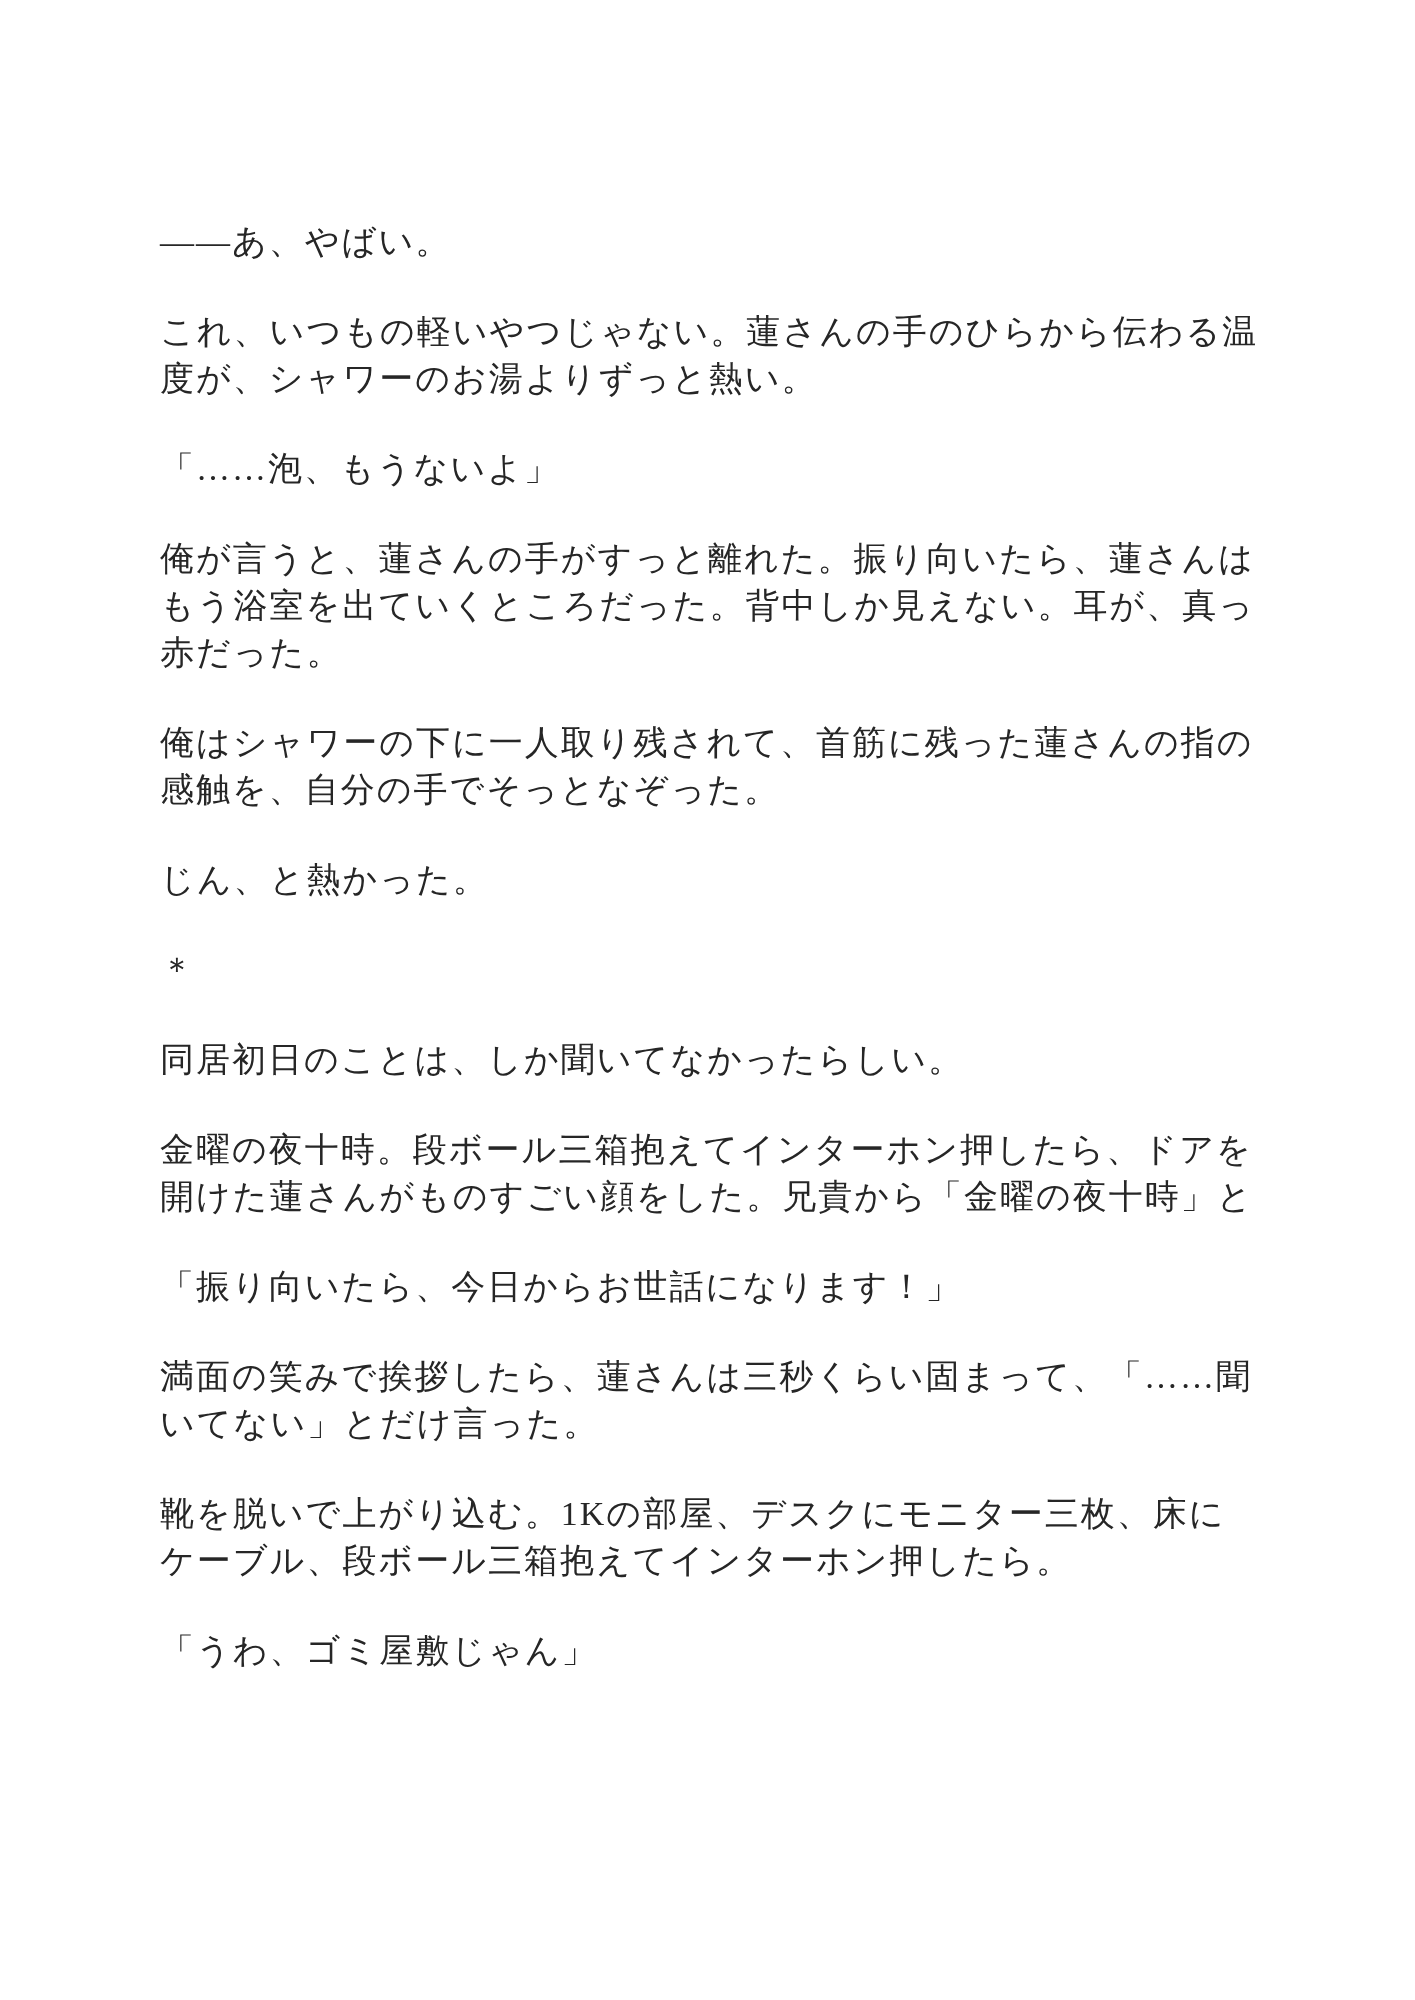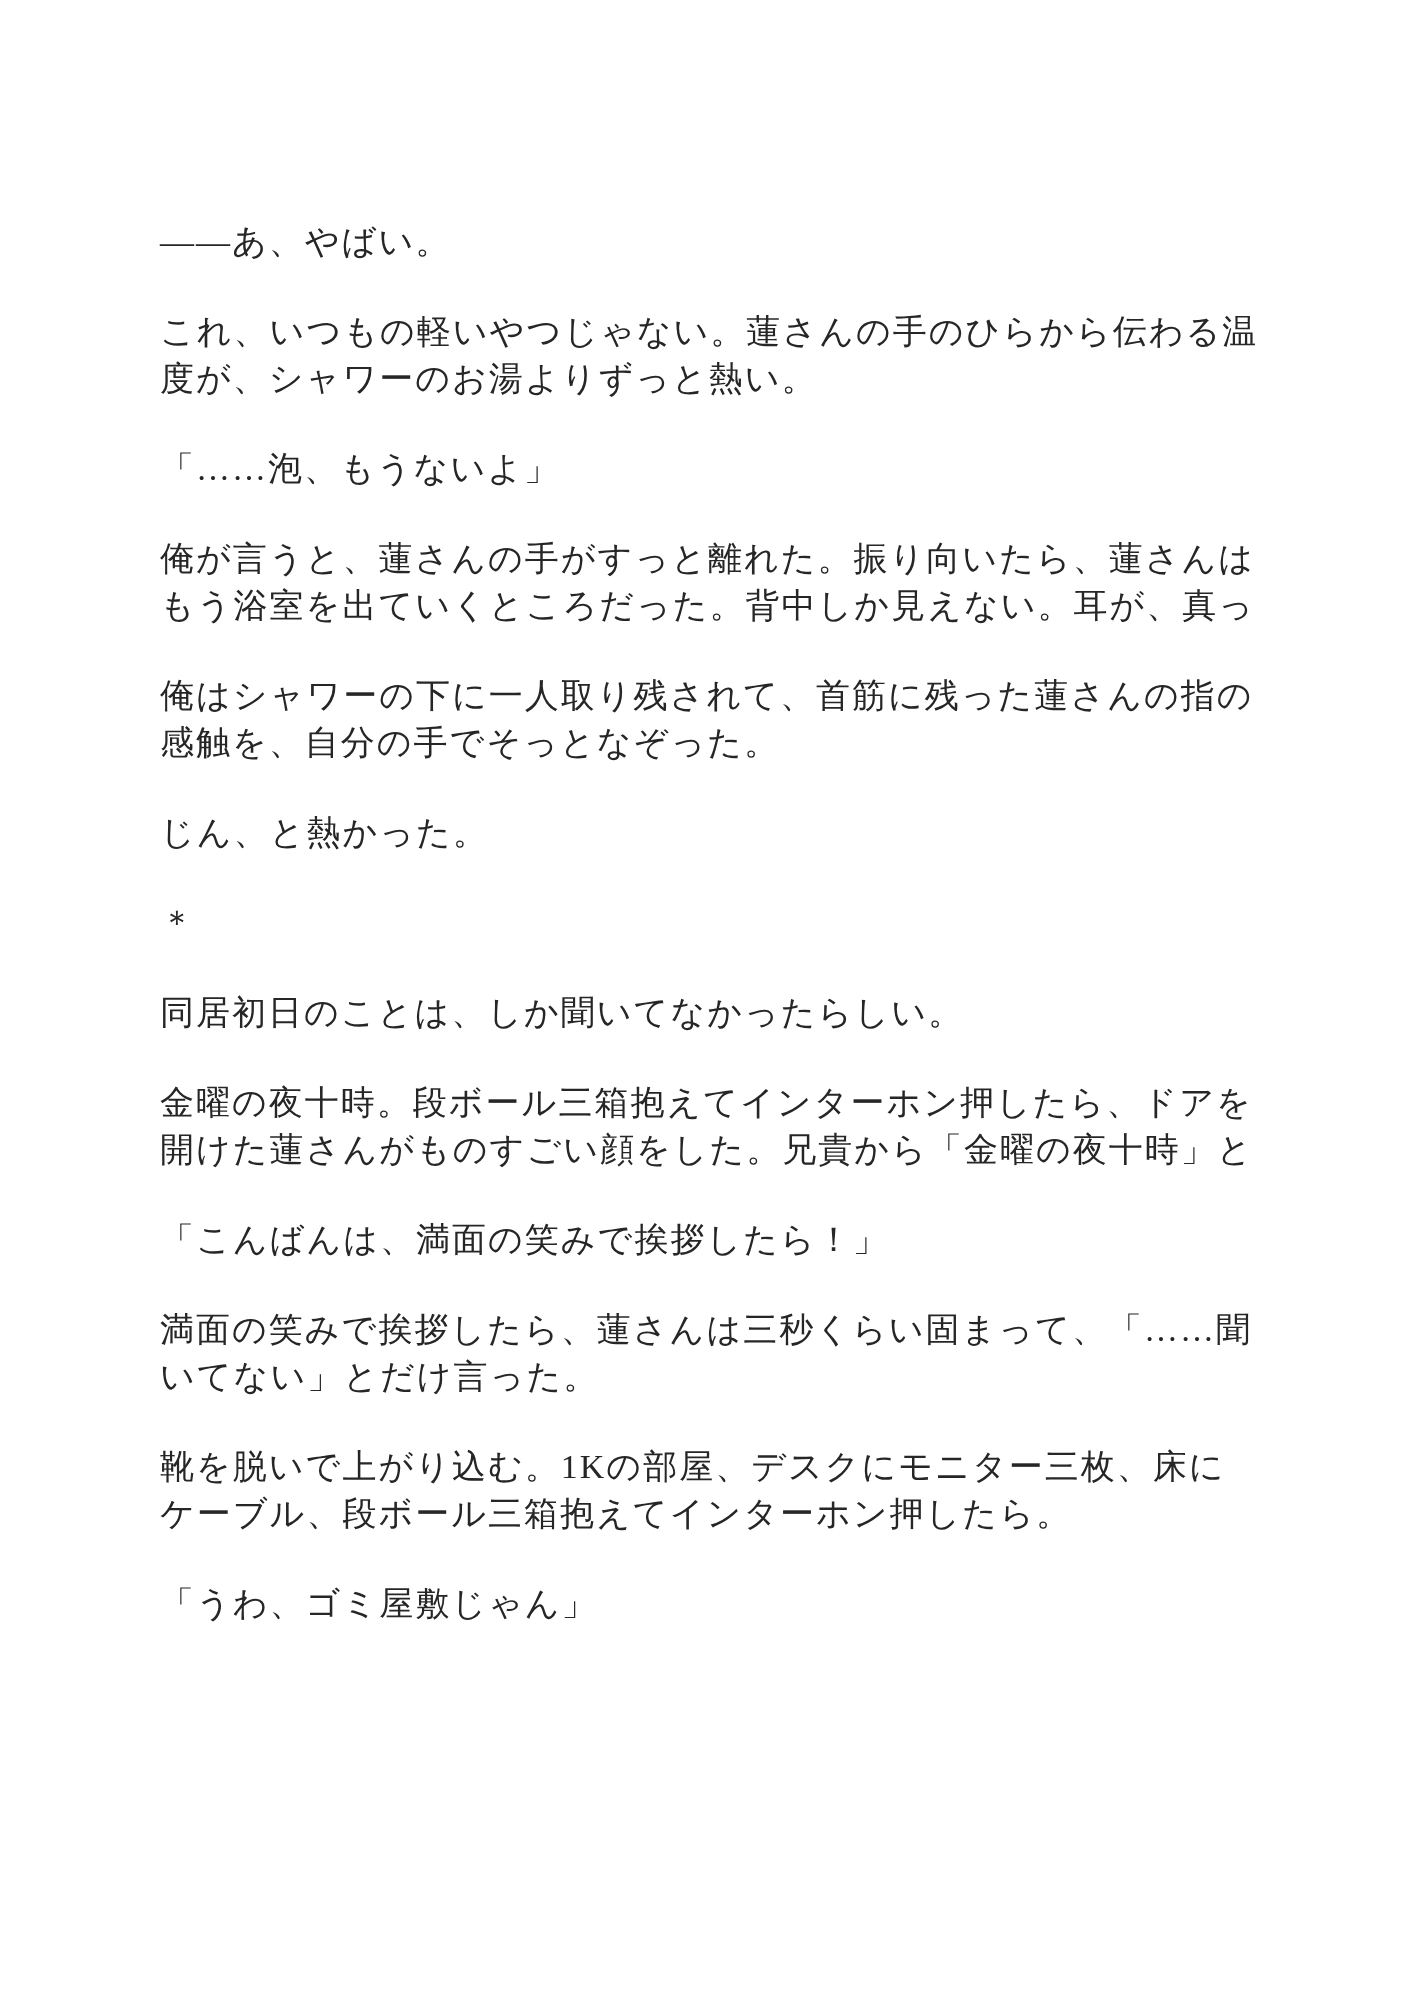--- a/index.html
+++ b/index.html
@@ -50,20 +50,21 @@
       <span class="text-line">度が、シャワーのお湯よりずっと熱い。</span>
     </p>
 
     <p class="paragraph">
       <span class="text-line">「……泡、もうないよ」</span>
     </p>
 
     <p class="paragraph">
       <span class="text-line">俺が言うと、蓮さんの手がすっと離れた。振り向いたら、蓮さんは</span>
       <span class="text-line">もう浴室を出ていくところだった。背中しか見えない。耳が、真っ</span>
+      <span class="text-line">赤だった。</span>
     </p>
 
     <p class="paragraph">
       <span class="text-line">俺はシャワーの下に一人取り残されて、首筋に残った蓮さんの指の</span>
       <span class="text-line">感触を、自分の手でそっとなぞった。</span>
     </p>
 
     <p class="paragraph">
       <span class="text-line">じん、と熱かった。</span>
     </p>
@@ -75,21 +76,21 @@
     <p class="paragraph">
       <span class="text-line">同居初日のことは、しか聞いてなかったらしい。</span>
     </p>
 
     <p class="paragraph">
       <span class="text-line">金曜の夜十時。段ボール三箱抱えてインターホン押したら、ドアを</span>
       <span class="text-line">開けた蓮さんがものすごい顔をした。兄貴から「金曜の夜十時」と</span>
     </p>
 
     <p class="paragraph">
-      <span class="text-line">「こんばんは、満面の笑みで挨拶したら！」</span>
+      <span class="text-line">「振り向いたら、今日からお世話になります！」</span>
     </p>
 
     <p class="paragraph">
       <span class="text-line">満面の笑みで挨拶したら、蓮さんは三秒くらい固まって、「……聞</span>
       <span class="text-line">いてない」とだけ言った。</span>
     </p>
 
     <p class="paragraph">
       <span class="text-line">靴を脱いで上がり込む。1Kの部屋、デスクにモニター三枚、床に</span>
       <span class="text-line">ケーブル、段ボール三箱抱えてインターホン押したら。</span>

